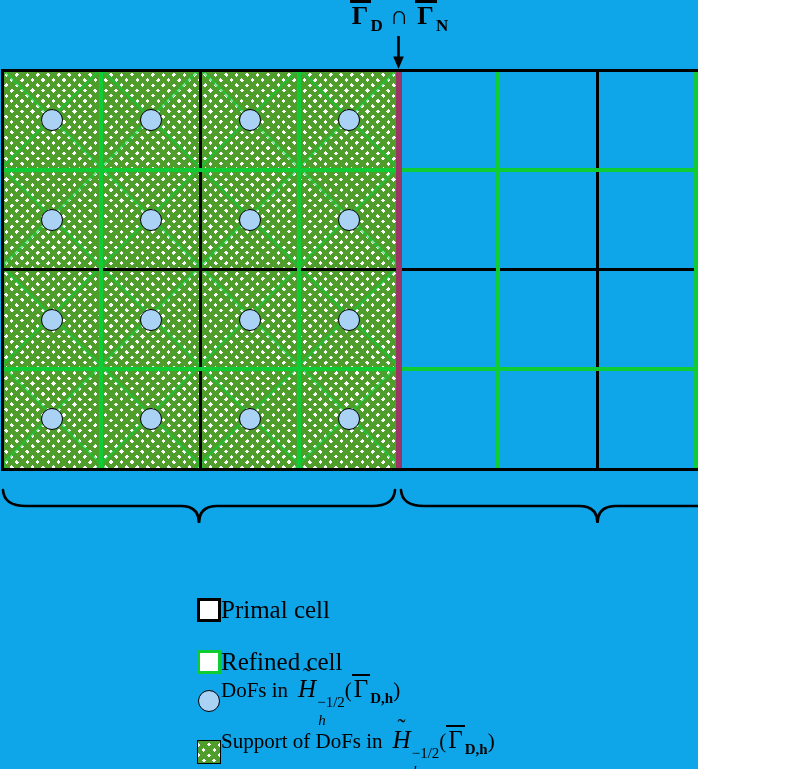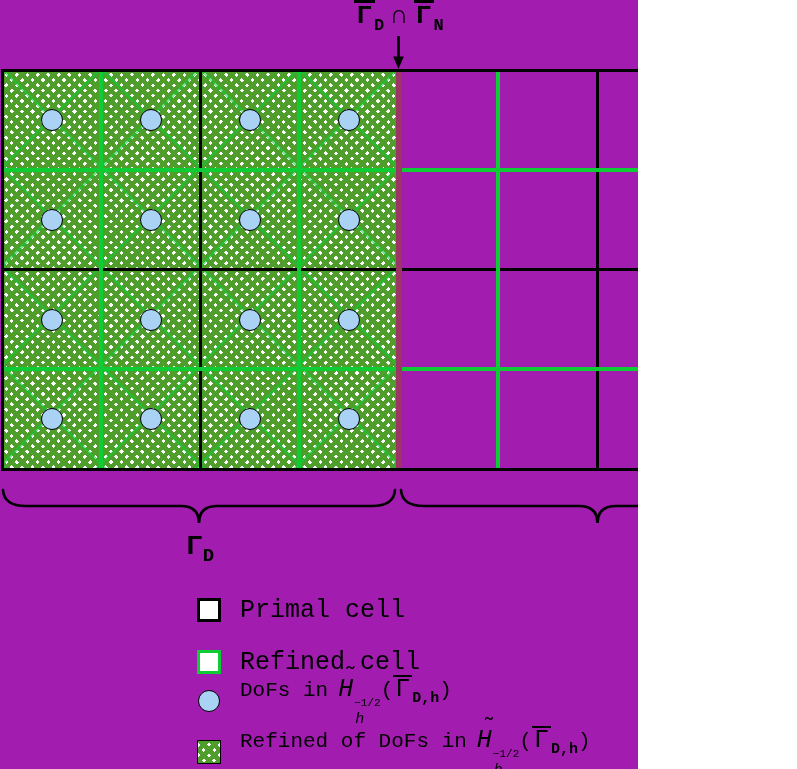--- a/index.html
+++ b/index.html
@@ -5,23 +5,23 @@
   :root{
     --black:#000000;
     --green-bright:#0ecc33;
     --green-hatch:#4f9d2b;
     --maroon:#9c3566;
     --dof-blue:#a9d2f4;
   }
   html,body{margin:0;padding:0;background:#ffffff;}
   #figure{
     position:relative;
-    width:638px;height:769px;
-    background:#a21caf;
-    font-family:Liberation Mono, monospace;
+    width:698px;height:769px;
+    background:#0ea5e9;
+    font-family:Liberation Serif, serif;
     color:#000;
     overflow:hidden;
   }
   
   #top-label{
     position:absolute; left:298px; top:0px; width:202px; height:34px;
     text-align:center; font-size:26px; font-weight:bold; line-height:30px;
     white-space:nowrap;
   }
   .obar{display:inline-block; border-top:3px solid var(--black); padding:0 3px 0 2px; line-height:1.0;}
@@ -57,21 +57,21 @@
   .brace-label{
     position:absolute; width:120px; text-align:center;
     font-size:28px; font-weight:bold; white-space:nowrap;
   }
   .bsub{font-size:19px; vertical-align:-7px; font-weight:bold;}
   
   .legend-row{
     position:absolute; left:197px; height:30px;
     display:flex; align-items:center; white-space:nowrap;
   }
-  .legend-text{font-size:25px; margin-left:19px;}
+  .legend-text{font-size:25px; }
   .marker-square{width:24px; height:24px; box-sizing:border-box; flex:0 0 auto;}
   .marker-primal{border:3px solid var(--black); background:#fff;}
   .marker-refined{border:3px solid var(--green-bright); background:#fff;}
   .marker-dof{
     width:22px; height:22px; border-radius:50%; box-sizing:border-box;
     background:var(--dof-blue); border:1.6px solid var(--black); flex:0 0 auto; margin:0 1px;
   }
   .marker-support{
     border:1.5px solid var(--black);
     background-color:#fff;
@@ -81,21 +81,21 @@
   }
   
   .mtext{font-size:21px;}
   .mprefix{margin-right:8px;}
   .Htilde{position:relative; display:inline-block; font-style:italic; font-size:25px; margin-left:2px;}
   .Htilde .tld{position:absolute; top:-12px; left:5px; font-size:24px; font-style:normal;}
   .mstack{
     display:inline-flex; flex-direction:column; align-items:flex-start;
     line-height:1; vertical-align:-0.42em; margin-left:1px;
   }
-  .msup{font-size:11px;}
+  .msup{font-size:15px;}
   .msub{font-size:15px; font-style:italic; margin-top:3px; margin-left:1px;}
   .obar-sm{display:inline-block; border-top:2.2px solid var(--black); padding:0 2px; line-height:1.0; font-size:25px;}
   .msubg{font-size:15px; vertical-align:-6px; font-weight:bold;}
 </style>
 </head>
 <body>
 
 <div id="figure">
 
   <div id="top-label">
@@ -136,23 +136,20 @@
       <div class="dof-dot" style="left: 139.5px; top: 408.25px;"></div>
       <div class="dof-dot" style="left: 238.5px; top: 408.25px;"></div>
       <div class="dof-dot" style="left: 337.5px; top: 408.25px;"></div>
     </div>
 
   <svg id="braces-svg" width="797" height="60" viewBox="0 0 797 60" style="top:468px;">
     <path d="M 3 22 Q 4 38 26 38 L 181 38 Q 199 38 199 55 Q 199 38 217 38 L 372 38 Q 394 38 395 22" fill="none" stroke="#000" stroke-width="2.6" stroke-linecap="round"></path>
     <path d="M 401 22 Q 402 38 424 38 L 579 38 Q 597.5 38 597.5 55 Q 597.5 38 616 38 L 771 38 Q 793 38 794 22" fill="none" stroke="#000" stroke-width="2.6" stroke-linecap="round"></path>
   </svg>
 
-  <div class="brace-label" style="left:140px; top:531px;">
-    <span>Γ</span><span class="bsub">D</span>
-  </div>
 
   <div class="legend-row" style="top:595px;">
     <span class="marker-square marker-primal"></span>
     <span class="legend-text">Primal cell</span>
   </div>
 
   <div class="legend-row" style="top:647px;">
     <span class="marker-square marker-refined"></span>
     <span class="legend-text">Refined cell</span>
   </div>
@@ -163,20 +160,20 @@
       <span class="mtext mprefix">DoFs in</span><span class="Htilde"><span class="tld">˜</span><span>H</span></span><span class="mstack">
           <span class="msup">−1/2</span>
           <span class="msub">h</span>
         </span><span class="mtext">(</span><span class="obar-sm"><span>Γ</span></span><span class="msubg">D,h</span><span class="mtext">)</span>
     </span>
   </div>
 
   <div class="legend-row" style="top:737px;">
     <span class="marker-square marker-support"></span>
     <span class="legend-text">
-      <span class="mtext mprefix">Refined of DoFs in</span><span class="Htilde"><span class="tld">˜</span><span>H</span></span><span class="mstack">
+      <span class="mtext mprefix">Support of DoFs in</span><span class="Htilde"><span class="tld">˜</span><span>H</span></span><span class="mstack">
           <span class="msup">−1/2</span>
           <span class="msub">h</span>
         </span><span class="mtext">(</span><span class="obar-sm"><span>Γ</span></span><span class="msubg">D,h</span><span class="mtext">)</span>
     </span>
   </div>
 
 </div>
 
 </body></html>

